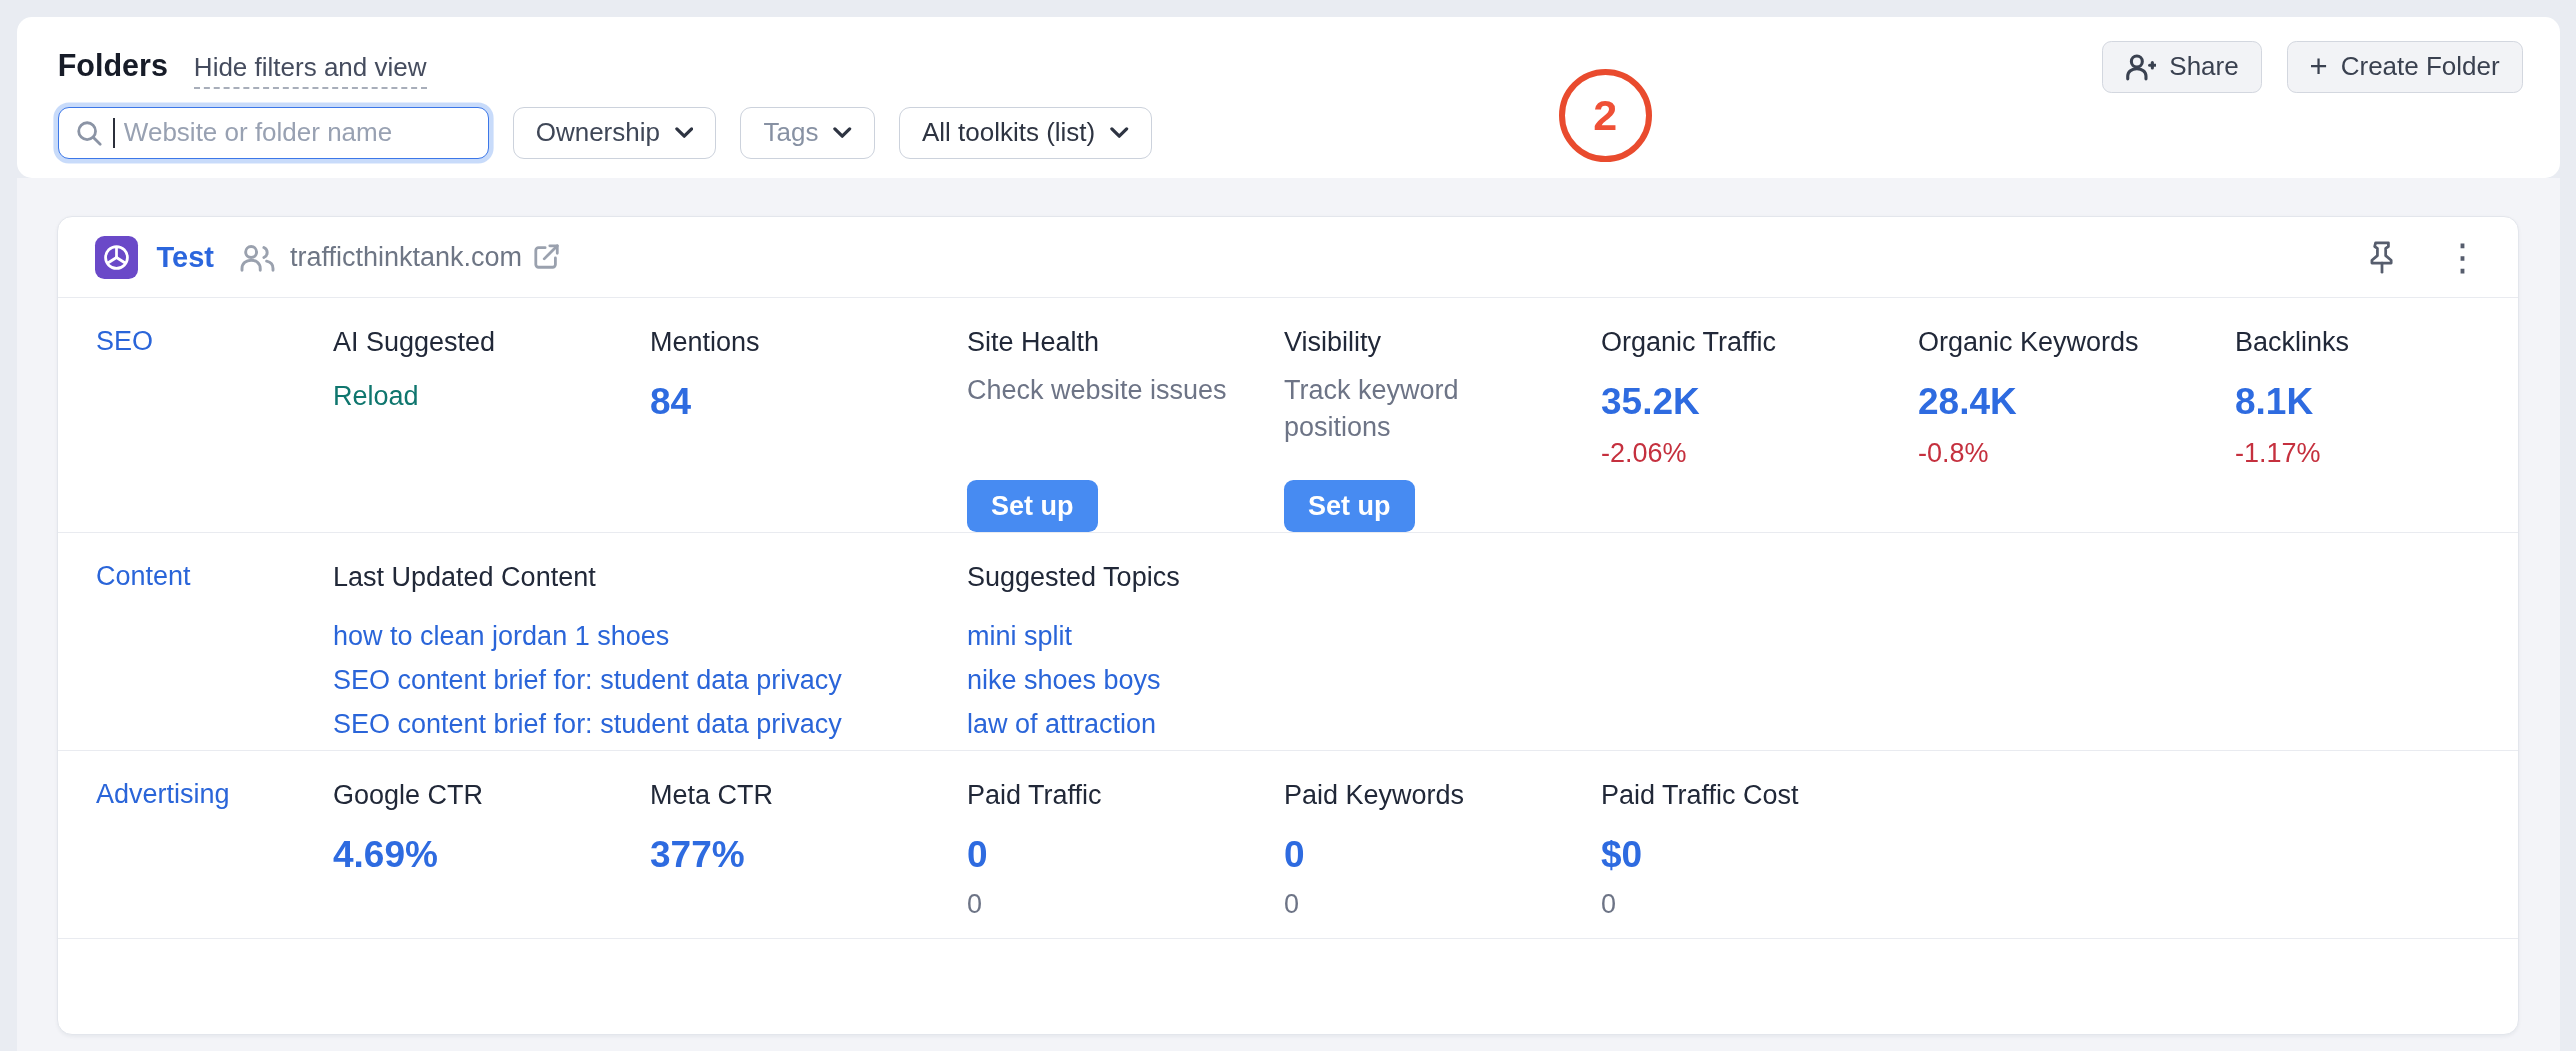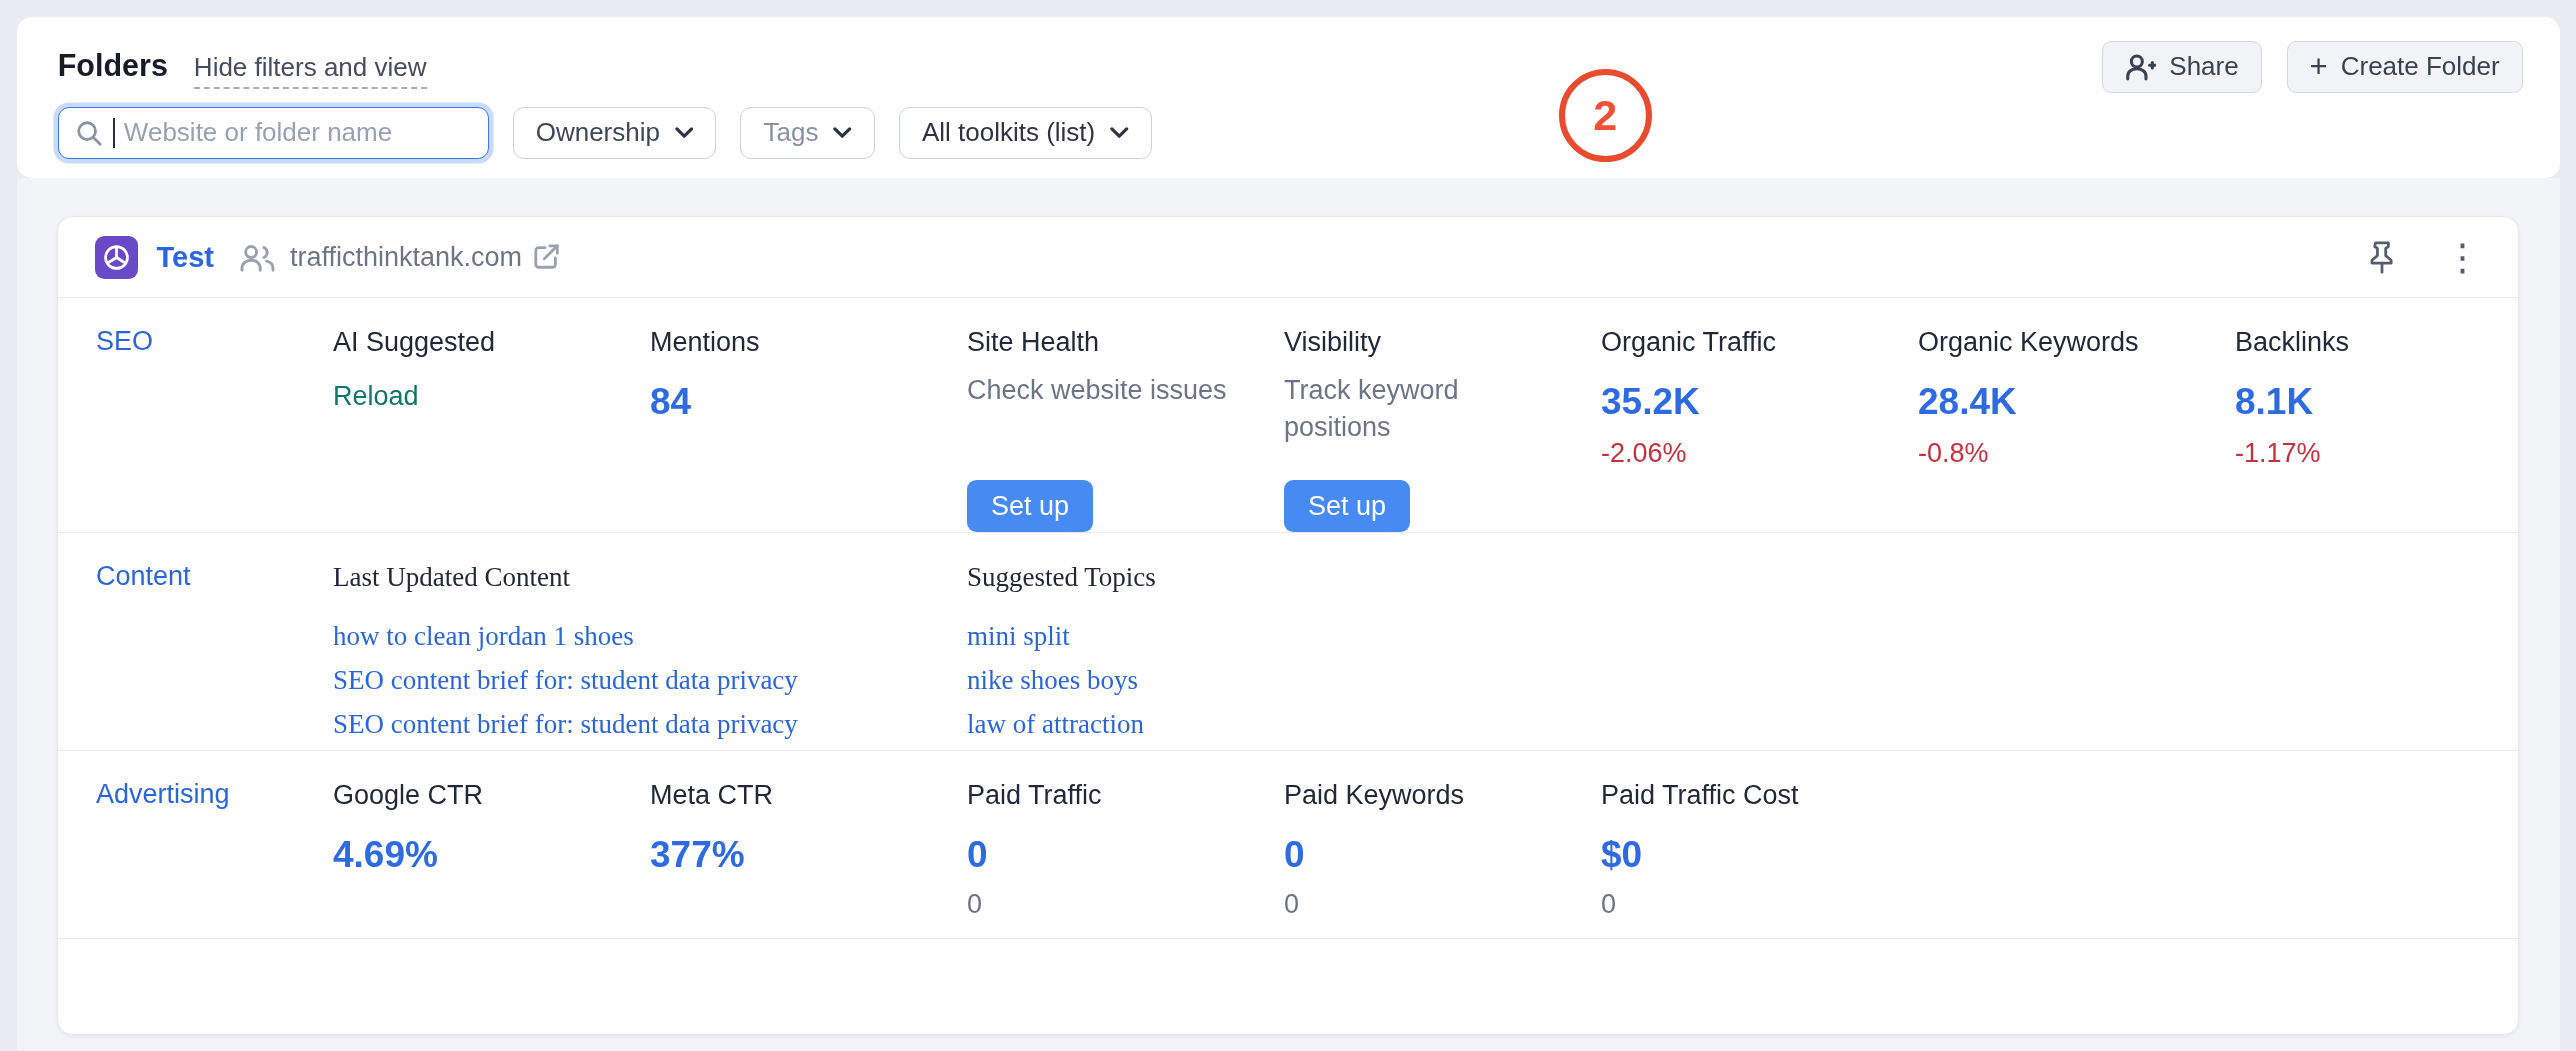--- a/index.html
+++ b/index.html
@@ -88,26 +88,26 @@
   .c-title { font-size:27px; color:#212838; line-height:33px; white-space:nowrap; }
   .c-link { font-size:27px; color:#0f766e; margin-top:22px; cursor:pointer; width:max-content; }
   .c-value { font-size:37px; font-weight:700; color:#2e6be0; margin-top:22px; cursor:pointer; width:max-content; }
   .c-change { font-size:27px; color:#c5303e; margin-top:15px; }
   .c-subtle { font-size:27px; color:#6d7486; margin-top:13px; line-height:37px; }
   .narrow { max-width:213px; }
   .c-sub0 { font-size:27px; color:#6d7486; margin-top:13px; }
   .setup-btn {
     position:absolute; top:154px; left:0; height:52px; padding:0 24px;
     background:#478bf2; border:none; border-radius:9.3px;
-    color:#fff; font-size:27px; font-weight:400; font-family:"Liberation Sans",sans-serif;
+    color:#fff; font-size:27px; font-weight:700; font-family:"Liberation Sans",sans-serif;
     cursor:pointer;
   }
   .links-block .c-title { margin-bottom:20.4px; }
   .content-link { font-size:27px; color:#2a65d9; line-height:44px; cursor:pointer; width:max-content; }
-  .span2 { grid-column:span 2;font-family:Liberation Serif, serif; }
+  .span2 { grid-column:span 2; }
   .local-line { grid-column:2 / span 5; font-size:27px; color:#5d6575; }
   .local-link { color:#2a65d9; cursor:pointer; }
 </style>
 </head>
 <body>
 
 <div class="content-bg"></div>
 
 <div class="header-panel">
   <div class="title-row">

